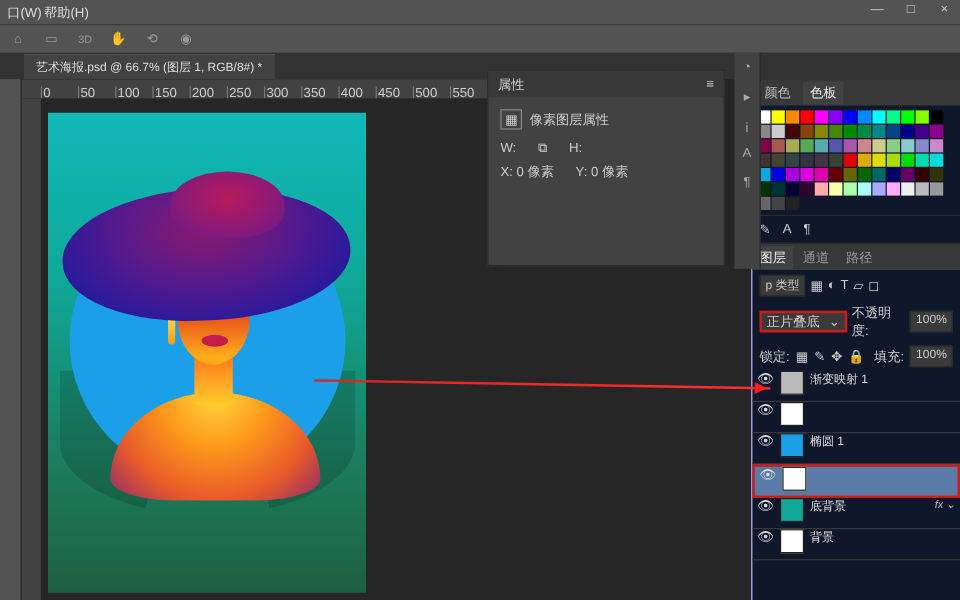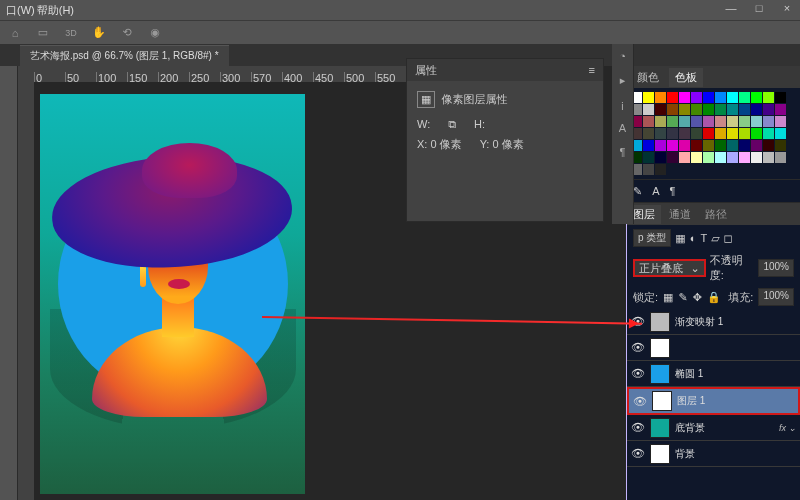--- a/index.html
+++ b/index.html
@@ -43,21 +43,21 @@
 .midicons{height:24px;display:flex;align-items:center;padding:0 6px;gap:10px;border-top:1px solid #2a2a2a;border-bottom:1px solid #2a2a2a}
 .layer-head{height:22px;display:flex;align-items:center;padding:0 0;background:#383838;gap:2px}
 .layer-tab{padding:2px 6px;color:#999}
 .layer-tab.act{background:#424242;color:#eee}
 .layer-opts{padding:4px 6px;display:flex;align-items:center;gap:4px;font-size:10px}
 .layer-opts select,.drop{background:#3a3a3a;border:1px solid #2a2a2a;color:#ccc;font-size:10px;padding:1px 4px;height:18px}
 .blendrow{padding:2px 6px;display:flex;align-items:center;gap:4px}
 .blend{border:2px solid #d01818;padding:1px 4px;height:18px;background:#3a3a3a;display:flex;align-items:center;width:76px;justify-content:space-between}
 .lockrow{padding:3px 6px;display:flex;align-items:center;gap:5px;font-size:10px;color:#aaa}
 .layers{flex:1;overflow:auto}
-.layer{display:flex;align-items:center;height:26px;padding:0 4px;gap:5px;border-bottom:1px solid #383838}
+.layer{display:flex;align-items:flex-start;height:26px;padding:0 4px;gap:5px;border-bottom:1px solid #383838}
 .layer.sel{background:#5a7aa8;border:2px solid #d01818;height:28px}
 .eye{width:14px;text-align:center;color:#ddd}
 .thumb{width:20px;height:20px;background:#fff;border:1px solid #222;flex-shrink:0}
 .layer .nm{font-size:10px;color:#ddd;flex:1}
 .fxb{font-size:9px;color:#bbb;font-style:italic}
 .vstrip{position:absolute;left:612px;top:44px;width:22px;background:#424242;display:flex;flex-direction:column;align-items:center;gap:8px;padding:6px 0;height:180px;border-right:1px solid #2a2a2a}
 .vstrip div{width:16px;height:16px;color:#aaa;text-align:center}
 .arrow{position:absolute;left:262px;top:316px;width:380px;height:2px;background:linear-gradient(90deg,#e02020,#ff3030);transform-origin:left center;transform:rotate(1deg)}
 .arrow:after{content:"";position:absolute;right:-2px;top:-4px;border:5px solid transparent;border-left:10px solid #ff2020}
 </style>
@@ -91,21 +91,21 @@
   <div class="leftgut"></div>
   <div class="canvas-area">
     <div class="ruler-h" id="rulerh">
         <span>0</span>
         <span>50</span>
         <span>100</span>
         <span>150</span>
         <span>200</span>
         <span>250</span>
         <span>300</span>
-        <span>570</span>
+        <span>350</span>
         <span>400</span>
         <span>450</span>
         <span>500</span>
         <span>550</span>
         <span>600</span>
       </div>
     <div class="ruler-v"></div>
     <div class="artboard">
       <div class="halftone"></div>
       <div class="circle"></div>
@@ -255,21 +255,20 @@
           <div class="thumb" style="background:#fff"></div>
         </div>
         <div class="layer">
           <span class="eye">👁</span>
           <div class="thumb" style="background:#1a9fe8"></div>
           <span class="nm">椭圆 1</span>
         </div>
         <div class="layer sel">
           <span class="eye">👁</span>
           <div class="thumb" style="background:#fff"></div>
-          <span class="nm">图层 1</span>
         </div>
         <div class="layer">
           <span class="eye">👁</span>
           <div class="thumb" style="background:#0fa898"></div>
           <span class="nm">底背景</span>
           <span class="fxb">fx ⌄</span>
         </div>
         <div class="layer">
           <span class="eye">👁</span>
           <div class="thumb" style="background:#fff"></div>

